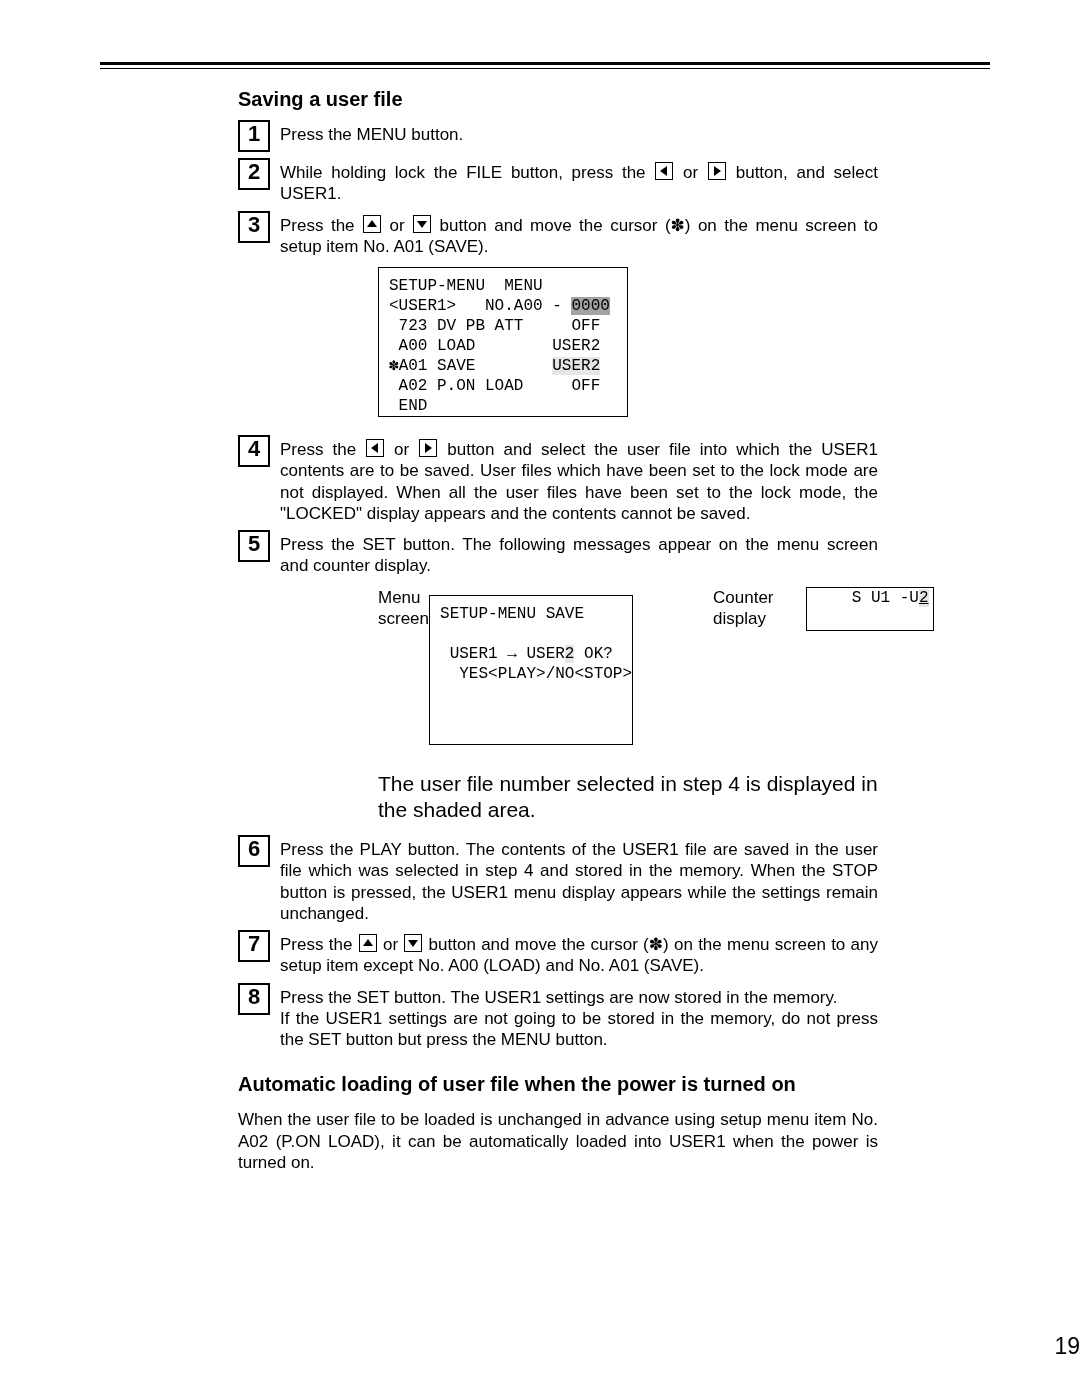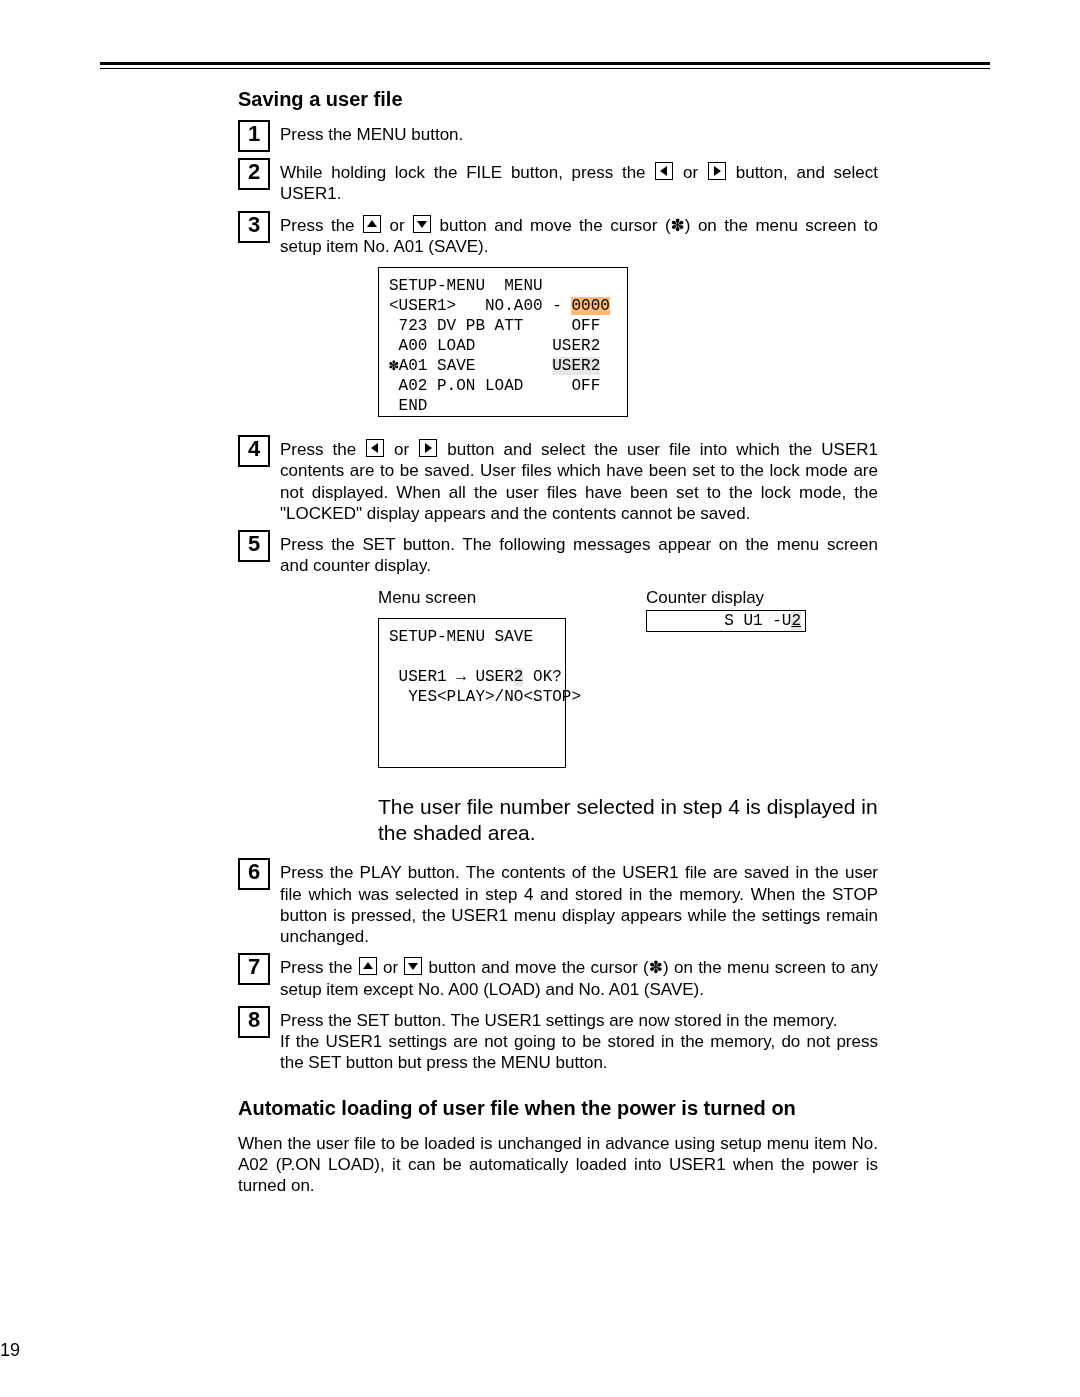--- a/index.html
+++ b/index.html
@@ -75,33 +75,33 @@
     font-size: 16px;
     white-space: pre;
     padding: 8px 10px 8px 10px;
     margin: 8px 0 22px 140px;
     width: 250px;
     height: 150px;
     box-sizing: border-box;
   }
   .menu-screen.small {
     height: 150px;
-    width: 188px;
+    width: 204px;
     margin-left: 0;
   }
-  .menu-screen .shade1 { background: #fdba74; margin-top: 44px; }
+  .menu-screen .shade1 { background: #a3a3a3; margin-top: 44px; }
   .menu-screen .shade2 { background: #e6e6e6; }
 
   .screens-row {
     display: flex;
     align-items: flex-start;
     margin: 6px 0 0 140px;
     gap: 80px;
   }
-  .screens-col { display: flex; flex-direction: column; }
+  .screens-col { display: flex; }
   .screens-label { font-size: 17px; margin-bottom: 2px; }
   .counter-box {
     border: 1px solid #000;
     font-family: "Courier New", monospace;
     font-size: 16px;
     padding: 0 4px;
     width: 150px;
     text-align: right;
     white-space: pre;
   }
@@ -110,22 +110,22 @@
   .caption {
     margin: 4px 0 16px 140px;
     font-size: 21px;
   }
 
   .page-num {
     position: absolute;
     bottom: 36px;
     left: 0;
     width: 100%;
-    text-align: left;
-    font-size: 18px;
+    text-align: right;
+    font-size: 23px;
   }
 </style>
 </head>
 <body>
 
 <div class="page">
   <div class="rule-double"></div>
 
   <div class="content">
 

